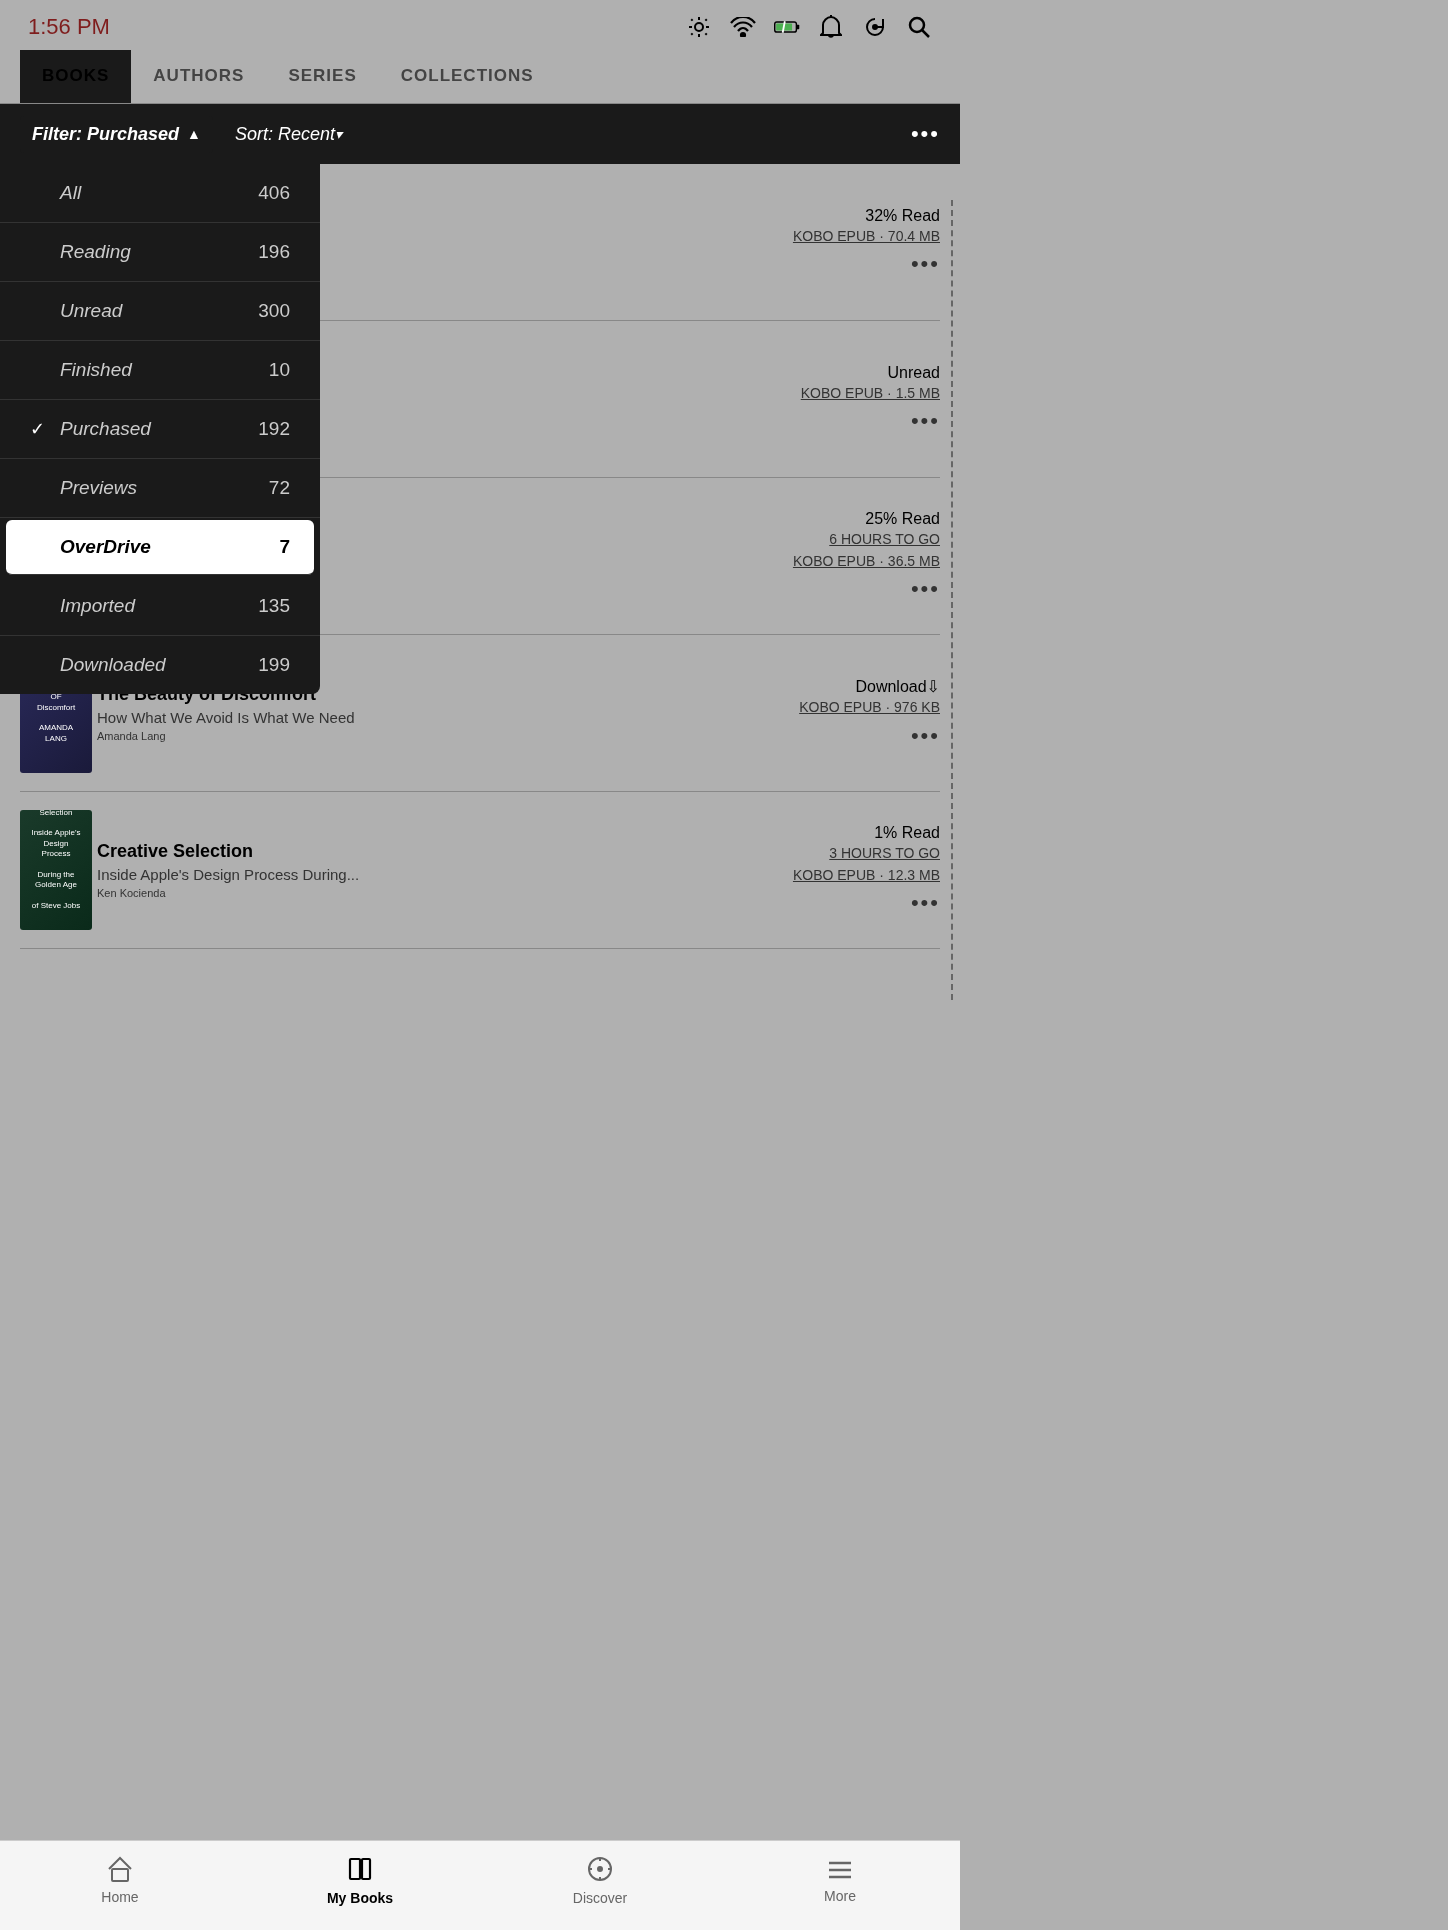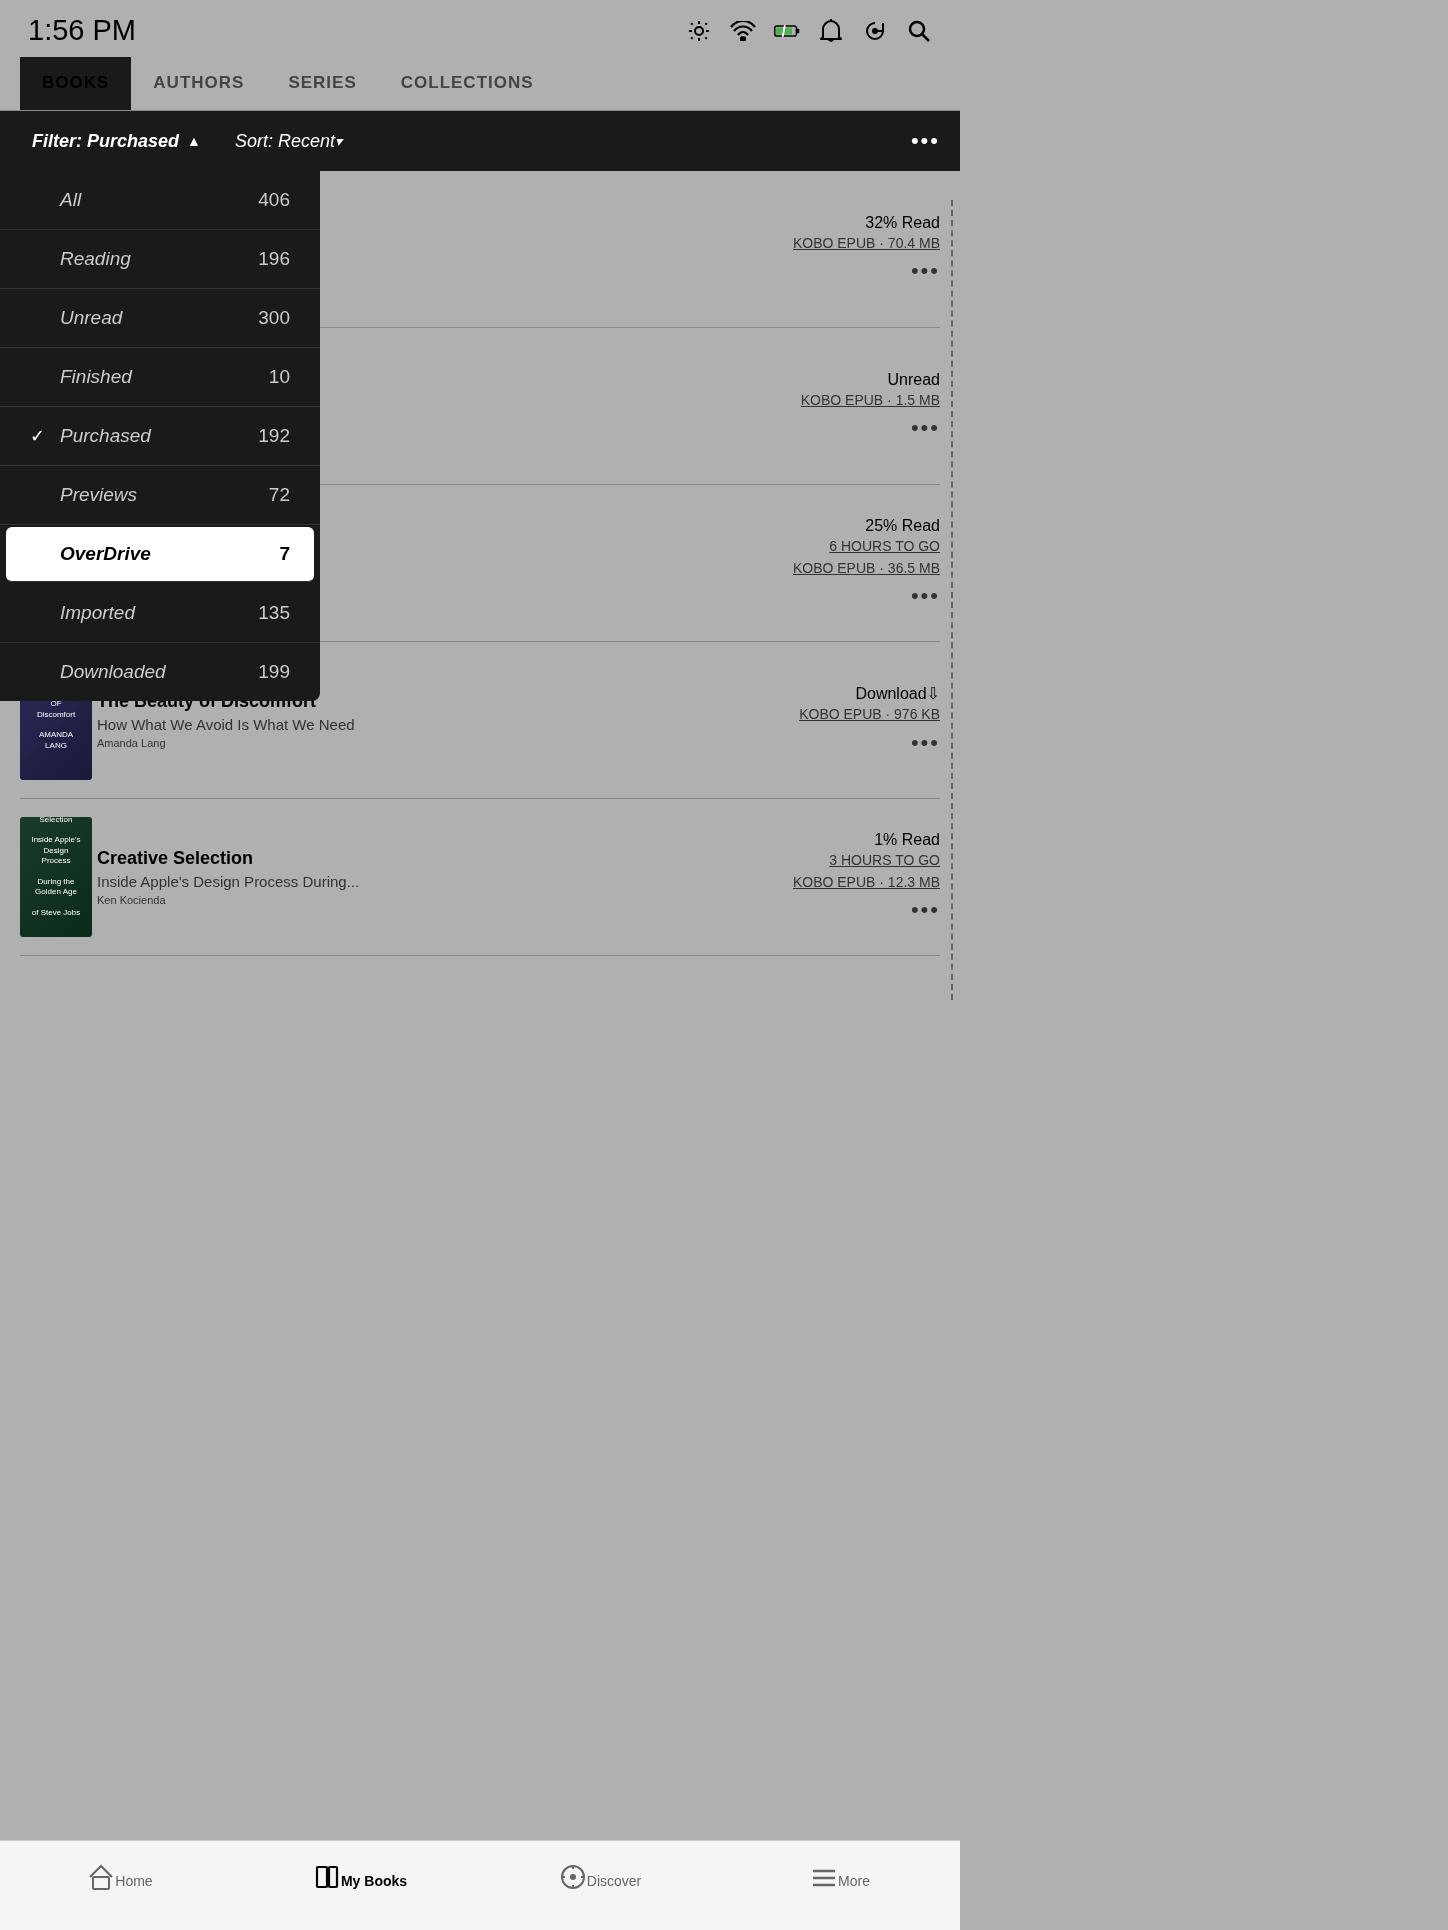--- a/index.html
+++ b/index.html
@@ -15,23 +15,23 @@
 
     
     .status-bar {
       display: flex;
       justify-content: space-between;
       align-items: center;
       padding: 14px 28px 10px 28px;
       background: #b0b0b0;
     }
     .status-time {
-      font-size: 29px;
+      font-size: 22px;
       font-weight: 500;
-      color: #000000;
+      color: #7f1d1d;
     }
     .status-icons {
       display: flex;
       align-items: center;
       gap: 18px;
     }
     .status-icon {
       width: 26px;
       height: 26px;
       display: flex;
@@ -289,21 +289,21 @@
       left: 0;
       width: 960px;
       background: #f5f5f5;
       display: flex;
       border-top: 1px solid #ccc;
       height: 90px;
     }
     .bottom-nav-item {
       flex: 1;
       display: flex;
-      flex-direction: row;
+      flex-direction: column;
       align-items: center;
       justify-content: center;
       gap: 0;
       cursor: pointer;
       padding-bottom: 10px;
     }
     .bottom-nav-icon {
       font-size: 26px;
       color: #666;
     }

